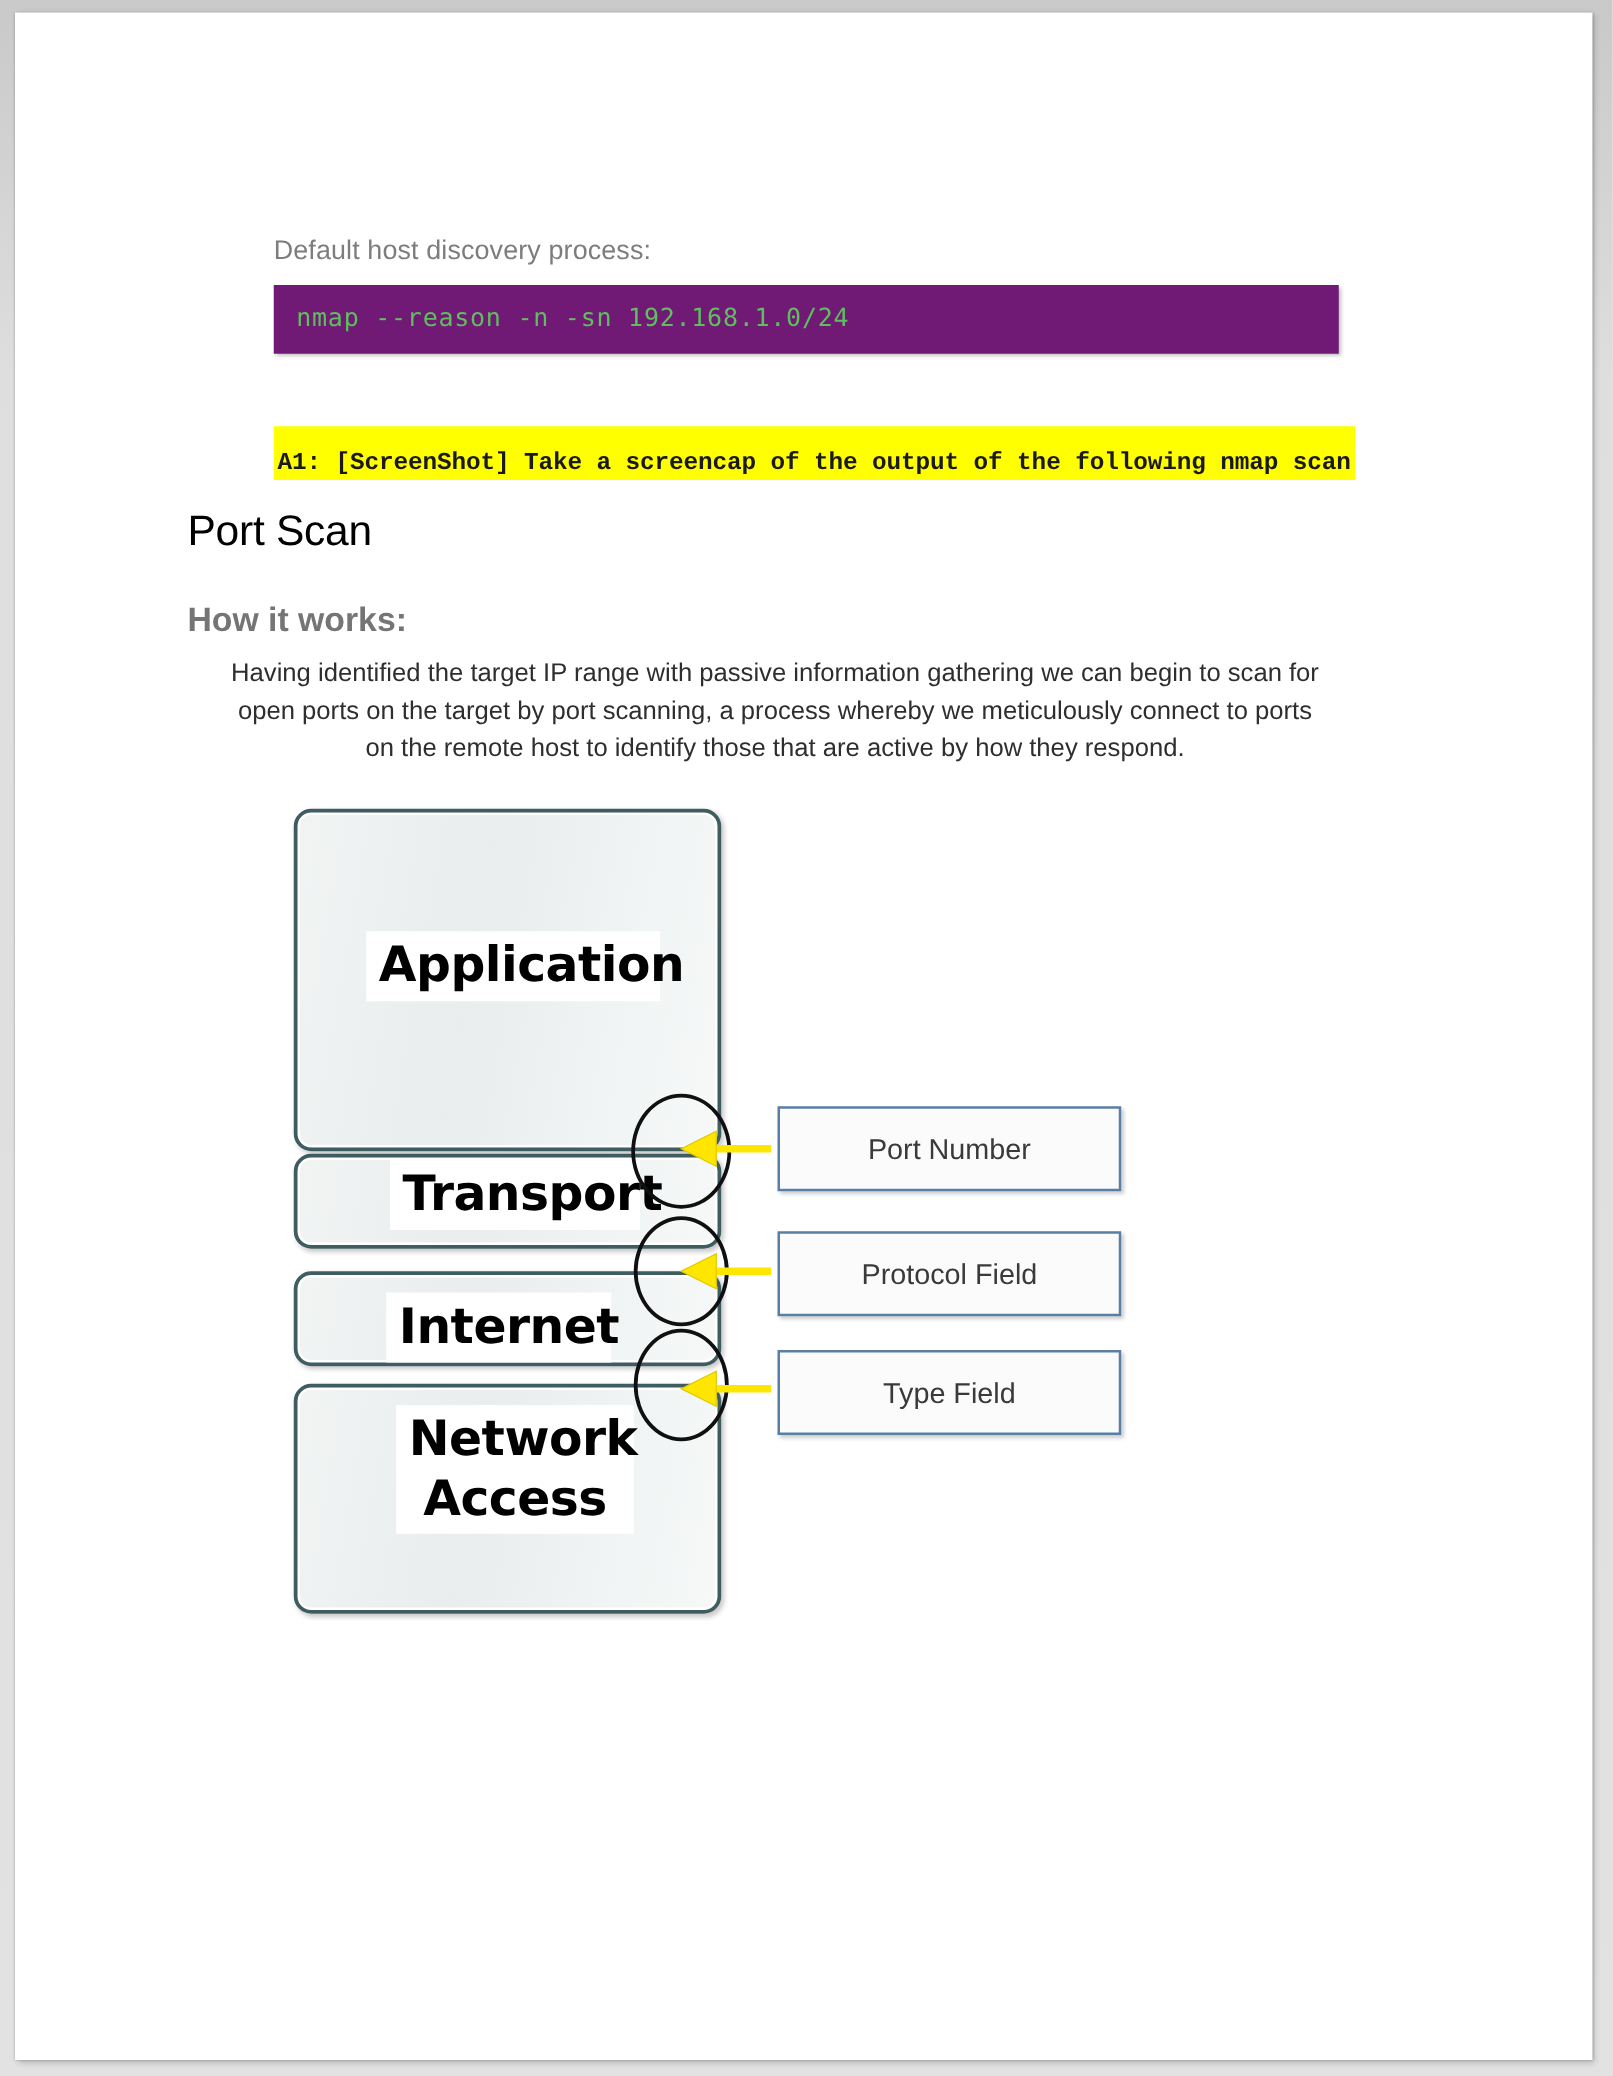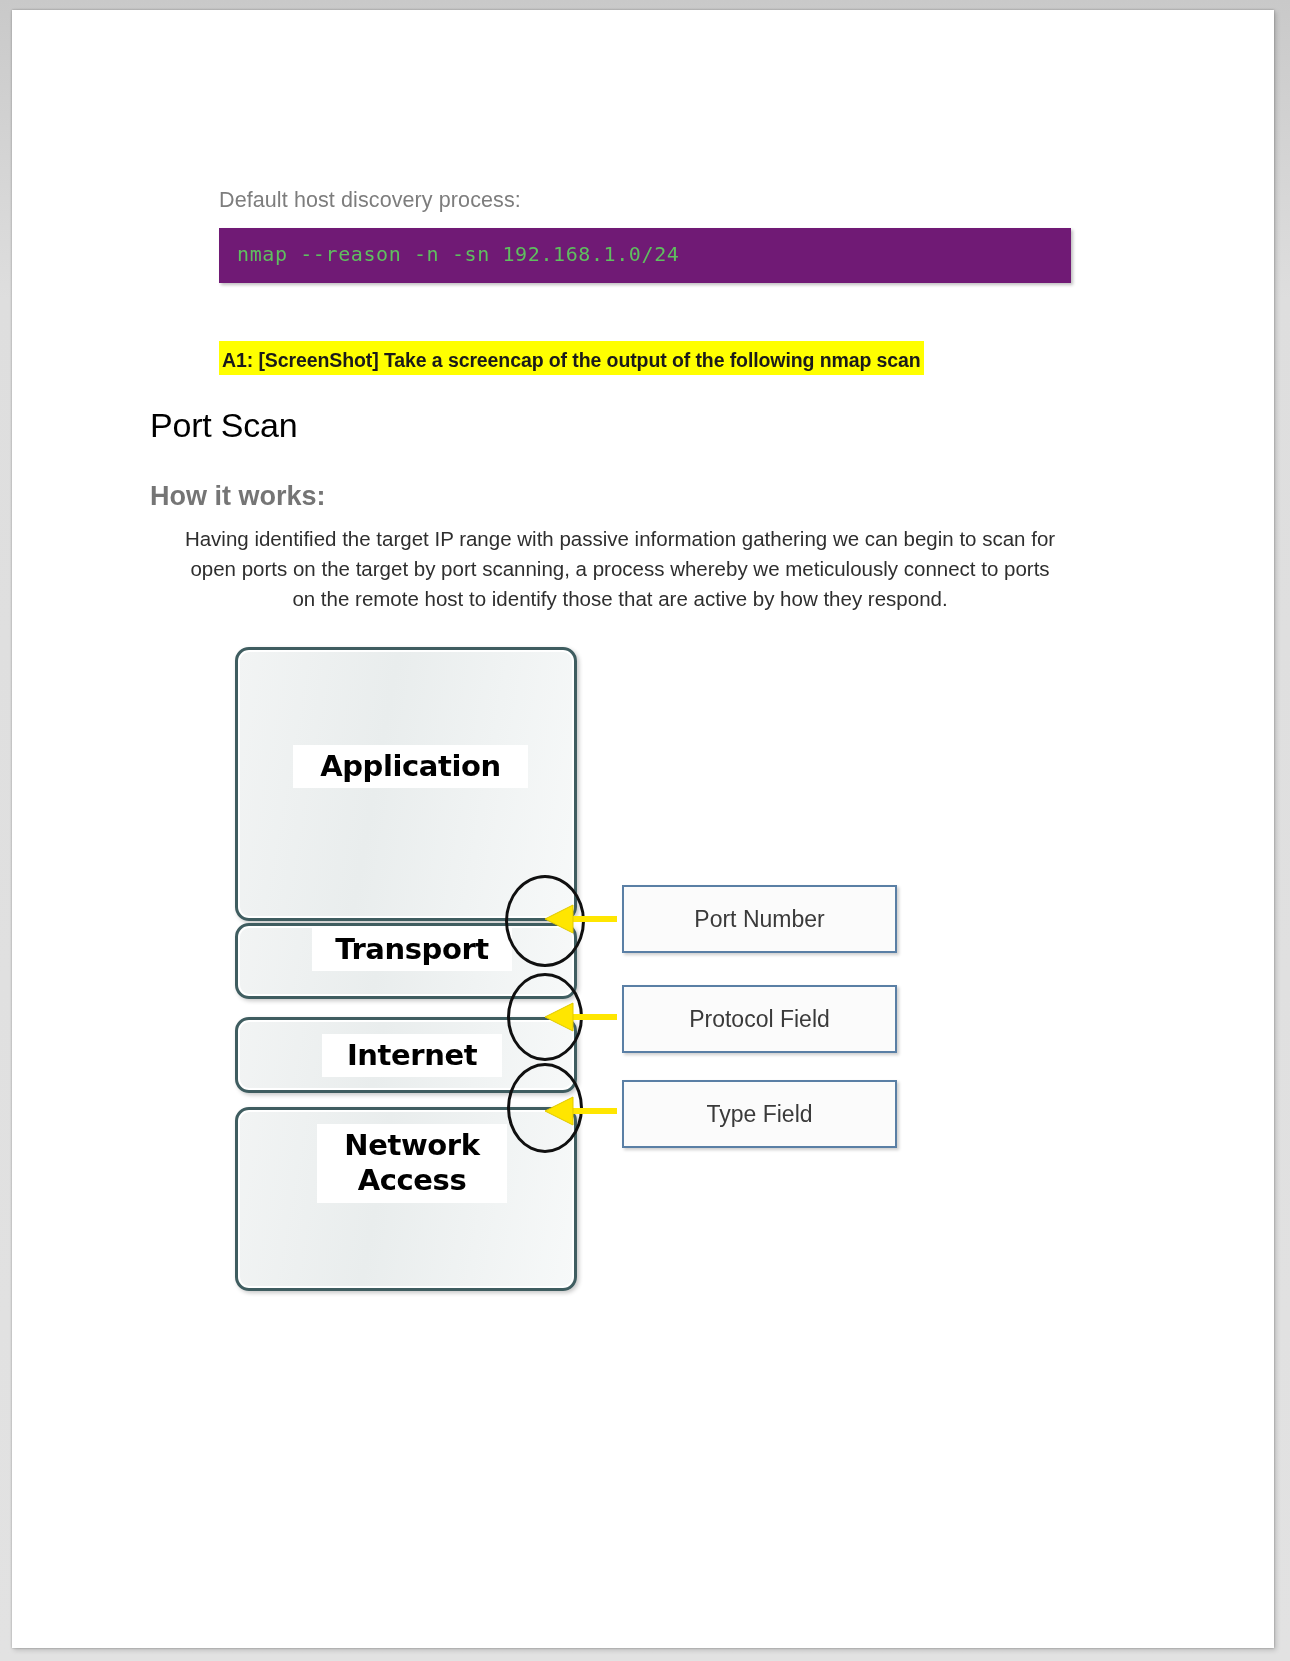--- a/index.html
+++ b/index.html
@@ -63,23 +63,24 @@
   }
 
   .highlight-line {
     position: absolute;
     left: 207px;
     top: 331px;
     background: #ffff00;
     color: #1a1a1a;
     font-size: 19.5px;
     font-weight: bold;
-    padding: 8px 3px 3px 3px;
+    padding: 18px 3px 3px 3px;
     white-space: nowrap;
     letter-spacing: -.1px;
+    font-family: Liberation Mono, monospace;
   }
 
   .section-heading {
     position: absolute;
     left: 138px;
     top: 396px;
     font-size: 34px;
     color: #000000;
     font-weight: normal;
     letter-spacing: -.2px;
@@ -121,21 +122,21 @@
     box-sizing: border-box;
     border: 3px solid #3f5d60;
     border-radius: 14px;
     background: linear-gradient(100deg, #f2f4f4 0%, #e9eded 42%, #f7f9f9 100%);
     box-shadow: 2px 2px 4px rgba(0,0,0,.22), inset 0 0 0 2px #ffffff;
   }
   .layer-label {
     position: absolute;
     font-family: "DejaVu Sans", sans-serif;
     font-weight: bold;
-    font-size: 29px;
+    font-size: 39px;
     color: #000000;
     background: #ffffff;
     padding: 4px 10px;
     line-height: 1.22;
     letter-spacing: -.4px;
     text-align: center;
   }
 
   .circle-mark {
     position: absolute;
@@ -188,21 +189,21 @@
 
     <div id="diagram">
 
       <div class="layer-box" style="left:18px; top:12px; width:342px; height:274px;"></div>
       <div class="layer-label" style="left:76px; top:110px; width:215px;">Application</div>
 
       <div class="layer-box" style="left:18px; top:288px; width:342px; height:76px;"></div>
       <div class="layer-label" style="left:95px; top:293px; width:180px;">Transport</div>
 
       <div class="layer-box" style="left:18px; top:382px; width:342px; height:76px;"></div>
-      <div class="layer-label" style="left:105px; top:399px; width:160px;">Internet</div>
+      <div class="layer-label" style="left:92px; top:399px; width:160px;">Internet</div>
 
       <div class="layer-box" style="left:18px; top:472px; width:342px; height:184px;"></div>
       <div class="layer-label" style="left:100px; top:489px; width:170px;">
         <span>Network</span><br>
         <span>Access</span>
       </div>
 
       <div class="circle-mark" style="left:288px; top:240px; width:80px; height:92px;"></div>
       <div class="circle-mark" style="left:290px; top:338px; width:76px; height:88px;"></div>
       <div class="circle-mark" style="left:290px; top:428px; width:76px; height:90px;"></div>

